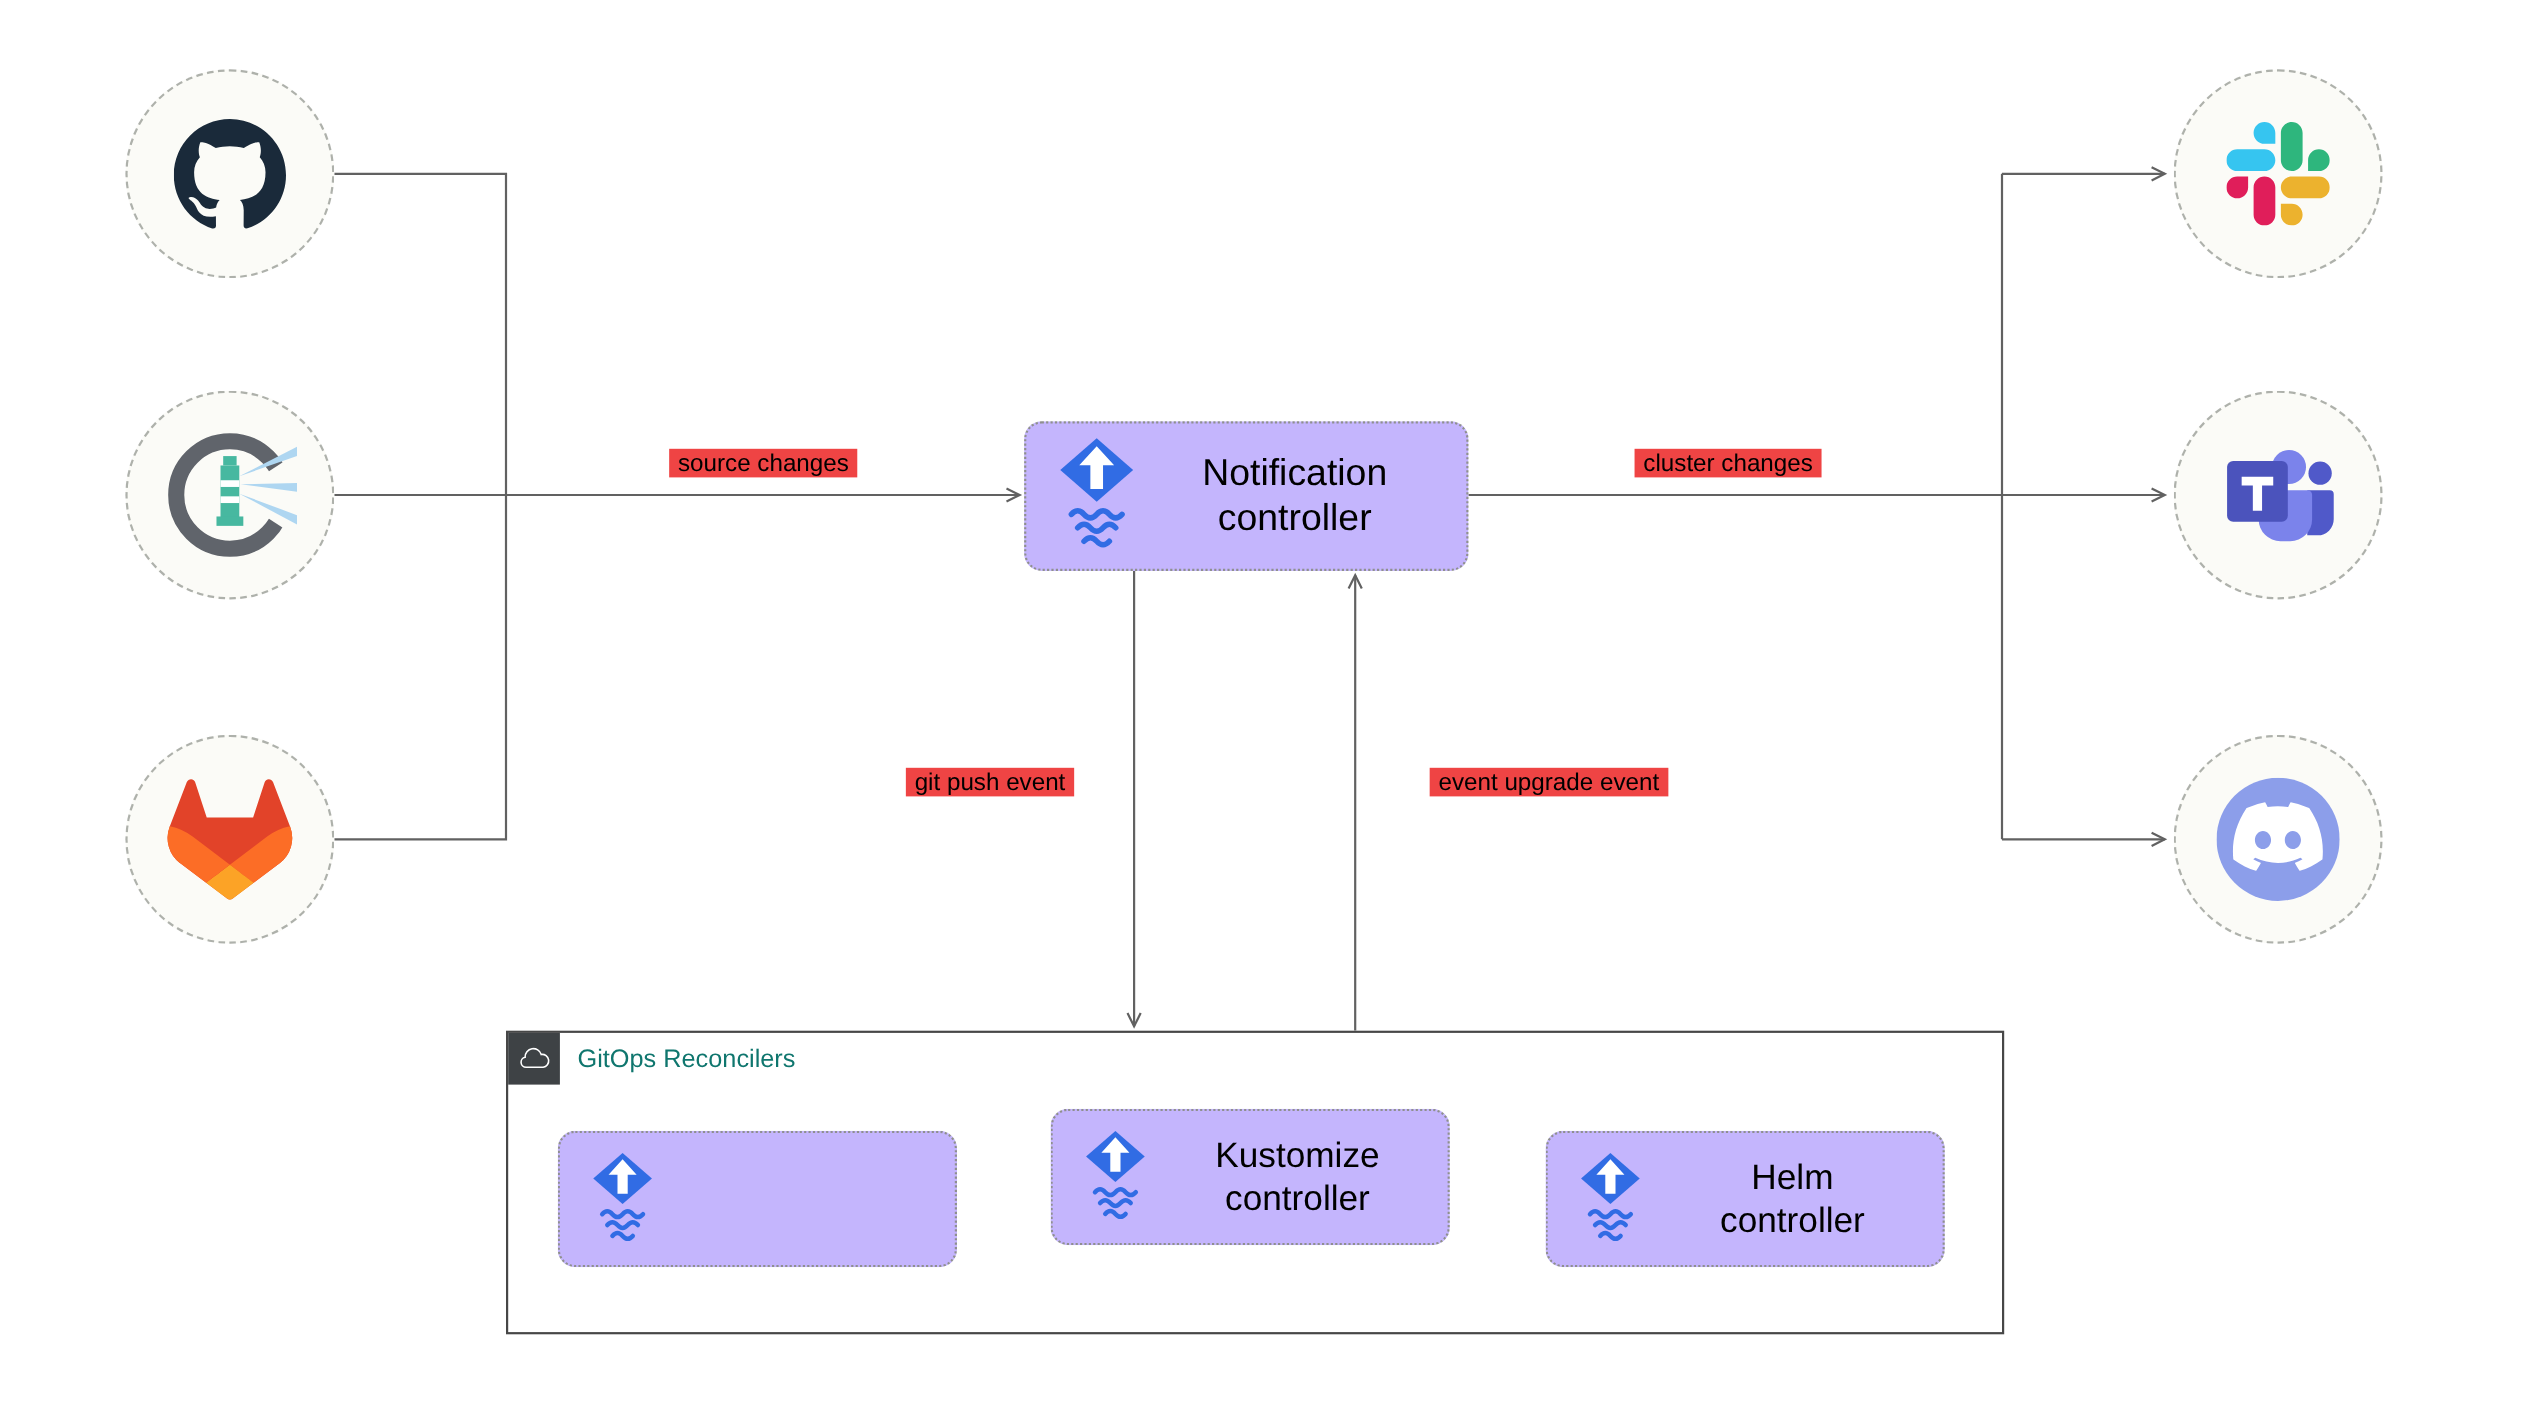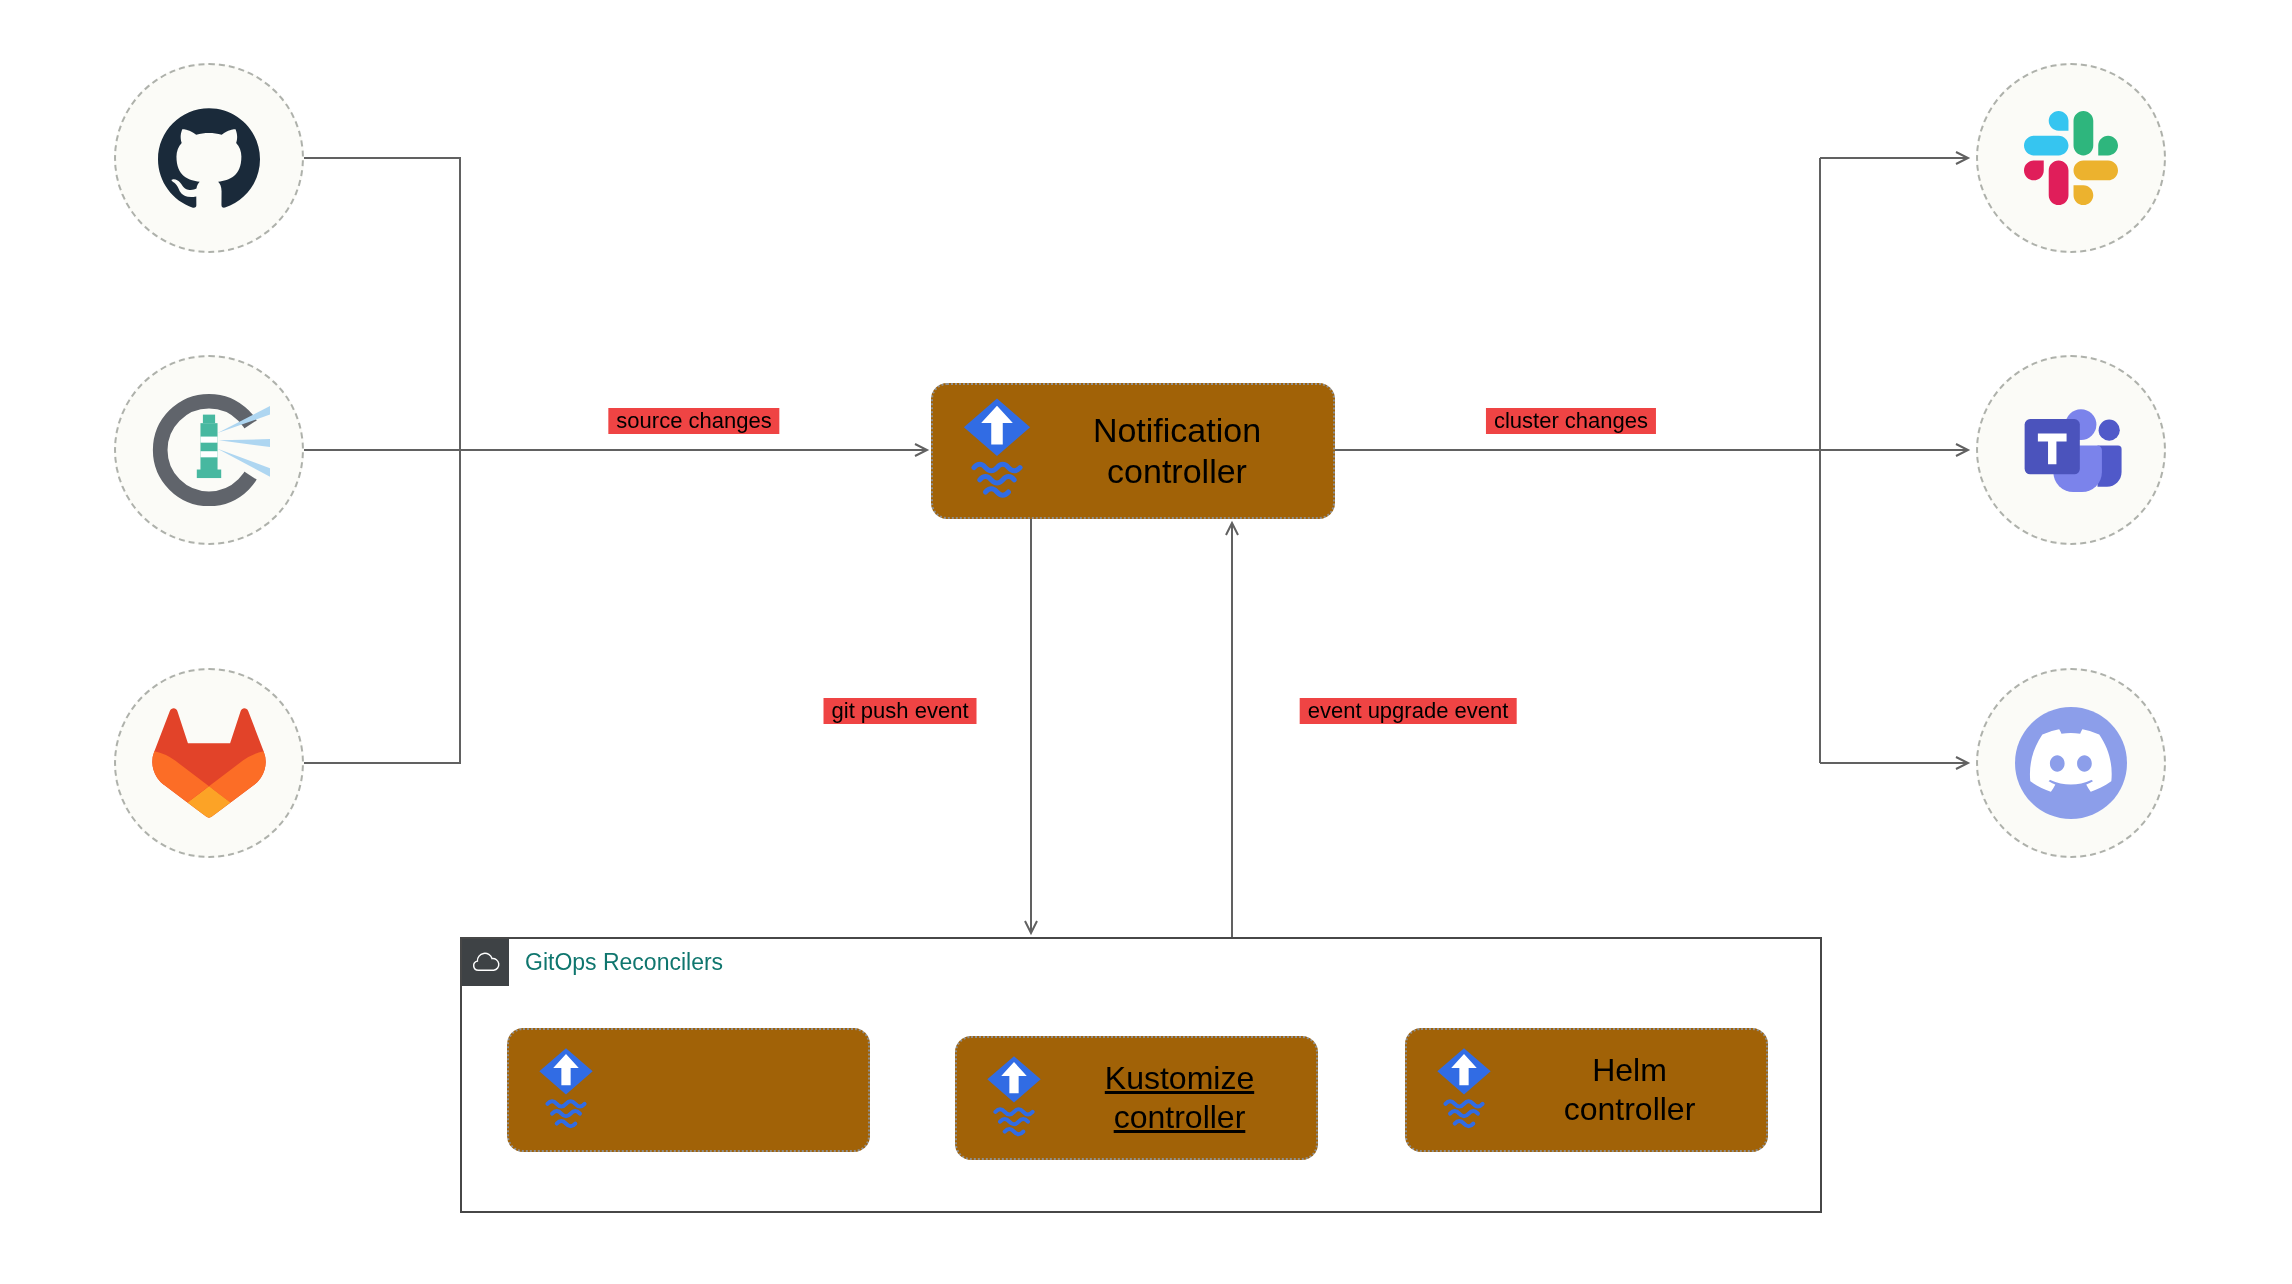--- a/index.html
+++ b/index.html
@@ -8,21 +8,21 @@
 
   svg.connectors { position:absolute; left:0; top:0; width:2292px; height:1284px; pointer-events:none; }
 
   .node-circle {
     position:absolute; width:190px; height:190px; border-radius:50%;
     border:2px dashed #aeb1ab; background:#fbfbf7;
     display:flex; align-items:center; justify-content:center;
   }
 
   .ctrl-box {
-    position:absolute; background:#a16207; border:2px dotted #8f8f8f; border-radius:16px;
+    position:absolute; background:#c4b5fd; border:2px dotted #8f8f8f; border-radius:16px;
     display:flex; align-items:center; padding-left:28px;
   }
   .ctrl-box .flux-wrap { flex:0 0 auto; display:flex; align-items:center; justify-content:center; }
   .ctrl-label { flex:1 1 auto; text-align:center; font-size:34px; line-height:1.22; color:#000; padding-right:12px; }
   .ctrl-box.small .ctrl-label { font-size:32px; max-width:190px; margin:0 auto; padding-right:0; }
 
   .group-box { position:absolute; left:460px; top:937px; width:1362px; height:276px; background:#ffffff; border:2px solid #474747; }
   .group-header { position:absolute; left:0; top:0; display:flex; align-items:center; gap:16px; }
   .cloud-chip { width:47px; height:47px; background:#3e4245; display:flex; align-items:center; justify-content:center; }
   .group-title { font-size:23px; color:#0f766e; white-space:nowrap; }
@@ -154,21 +154,21 @@
   </div>
 
   <div class="ctrl-box small" style="left:507px; top:1028px; width:363px; height:124px;">
     <span class="flux-wrap">
       <svg width="58" height="87" viewBox="0 0 100 150">
           <use href="#flux-sym"></use>
         </svg>
     </span>
   </div>
 
-  <div class="ctrl-box small" style="left:955px; top:1036px; width:363px; height:124px;text-decoration:underline;">
+  <div class="ctrl-box small" style="left:955px; top:1008px; width:363px; height:124px;">
     <span class="flux-wrap">
       <svg width="58" height="87" viewBox="0 0 100 150">
           <use href="#flux-sym"></use>
         </svg>
     </span>
     <div class="ctrl-label">Kustomize controller</div>
   </div>
 
   <div class="ctrl-box small" style="left:1405px; top:1028px; width:363px; height:124px;">
     <span class="flux-wrap">

